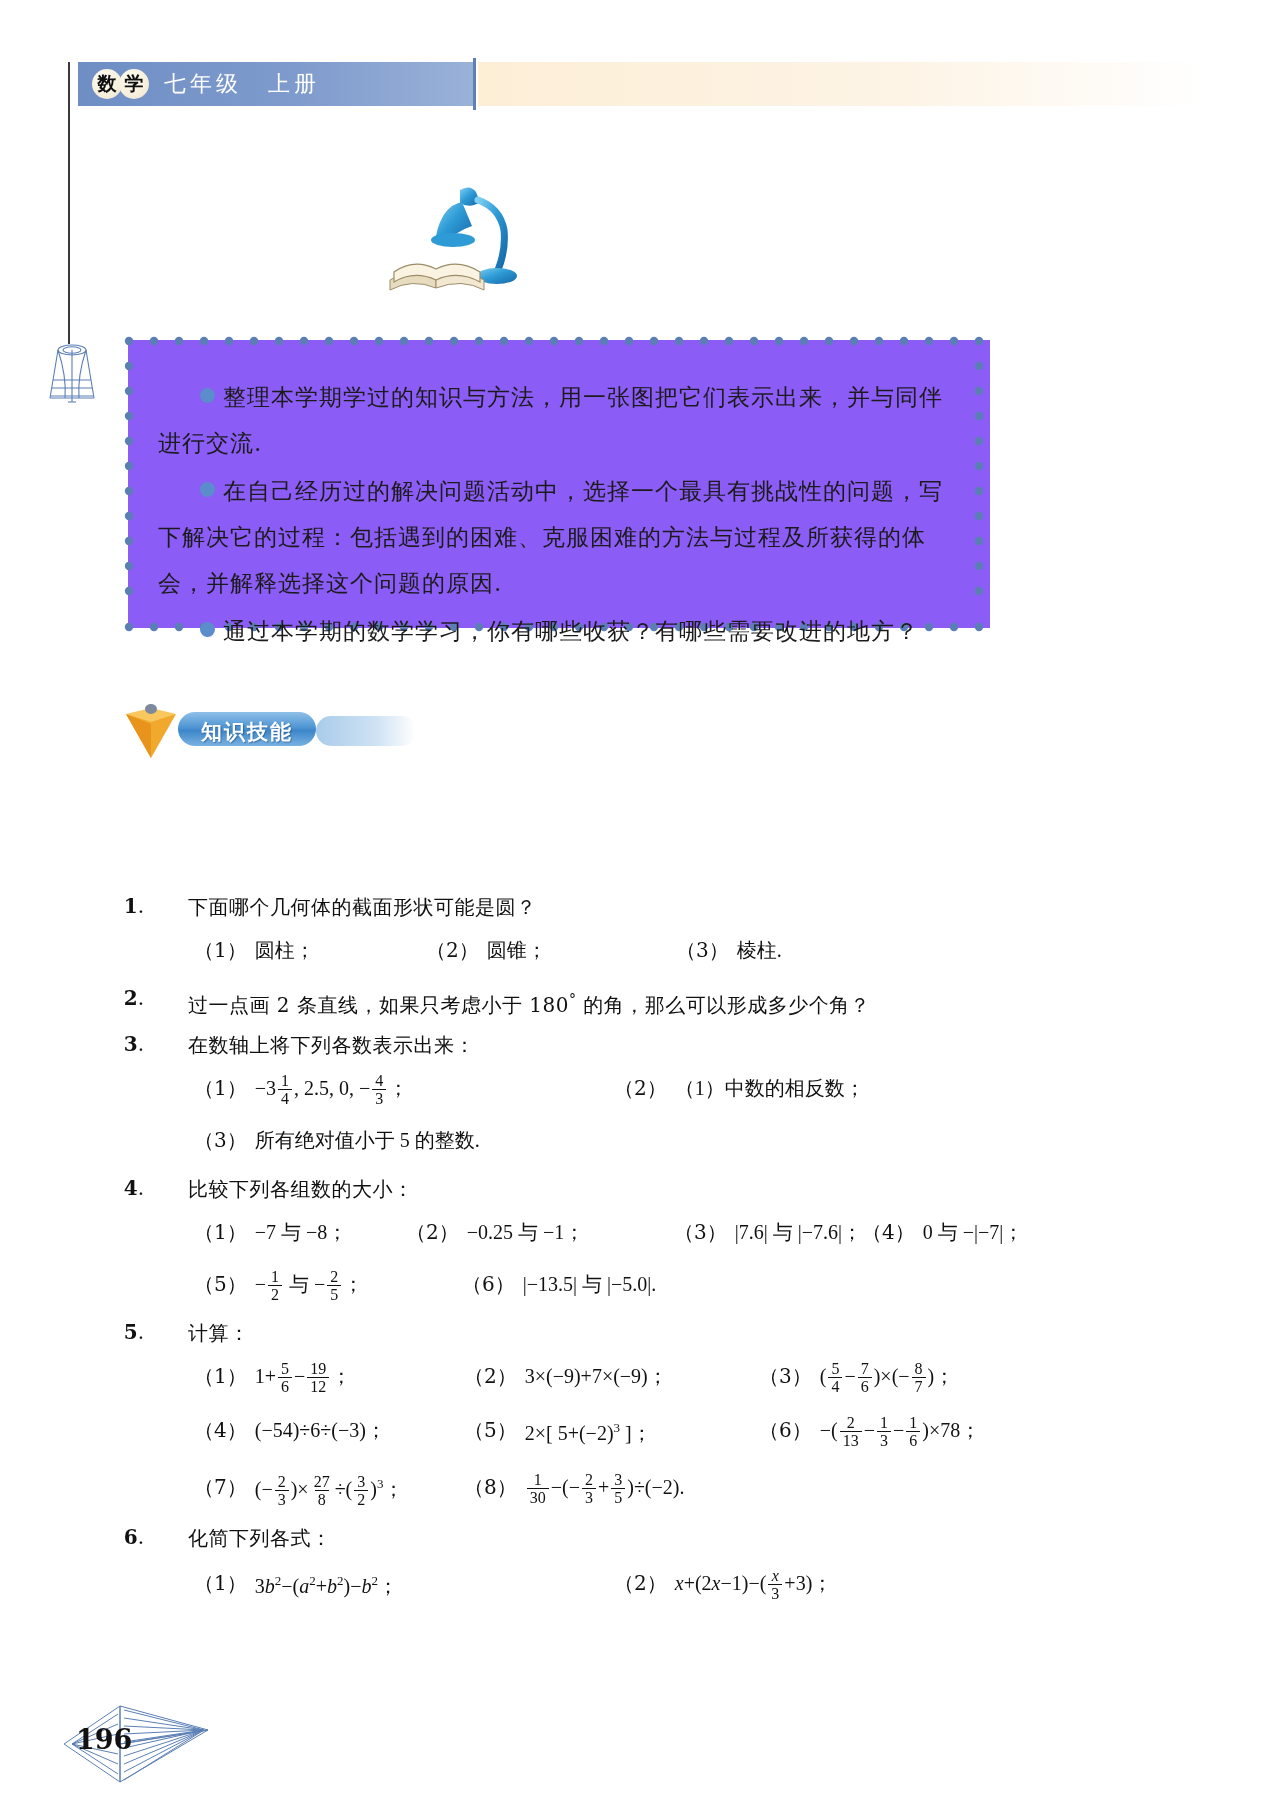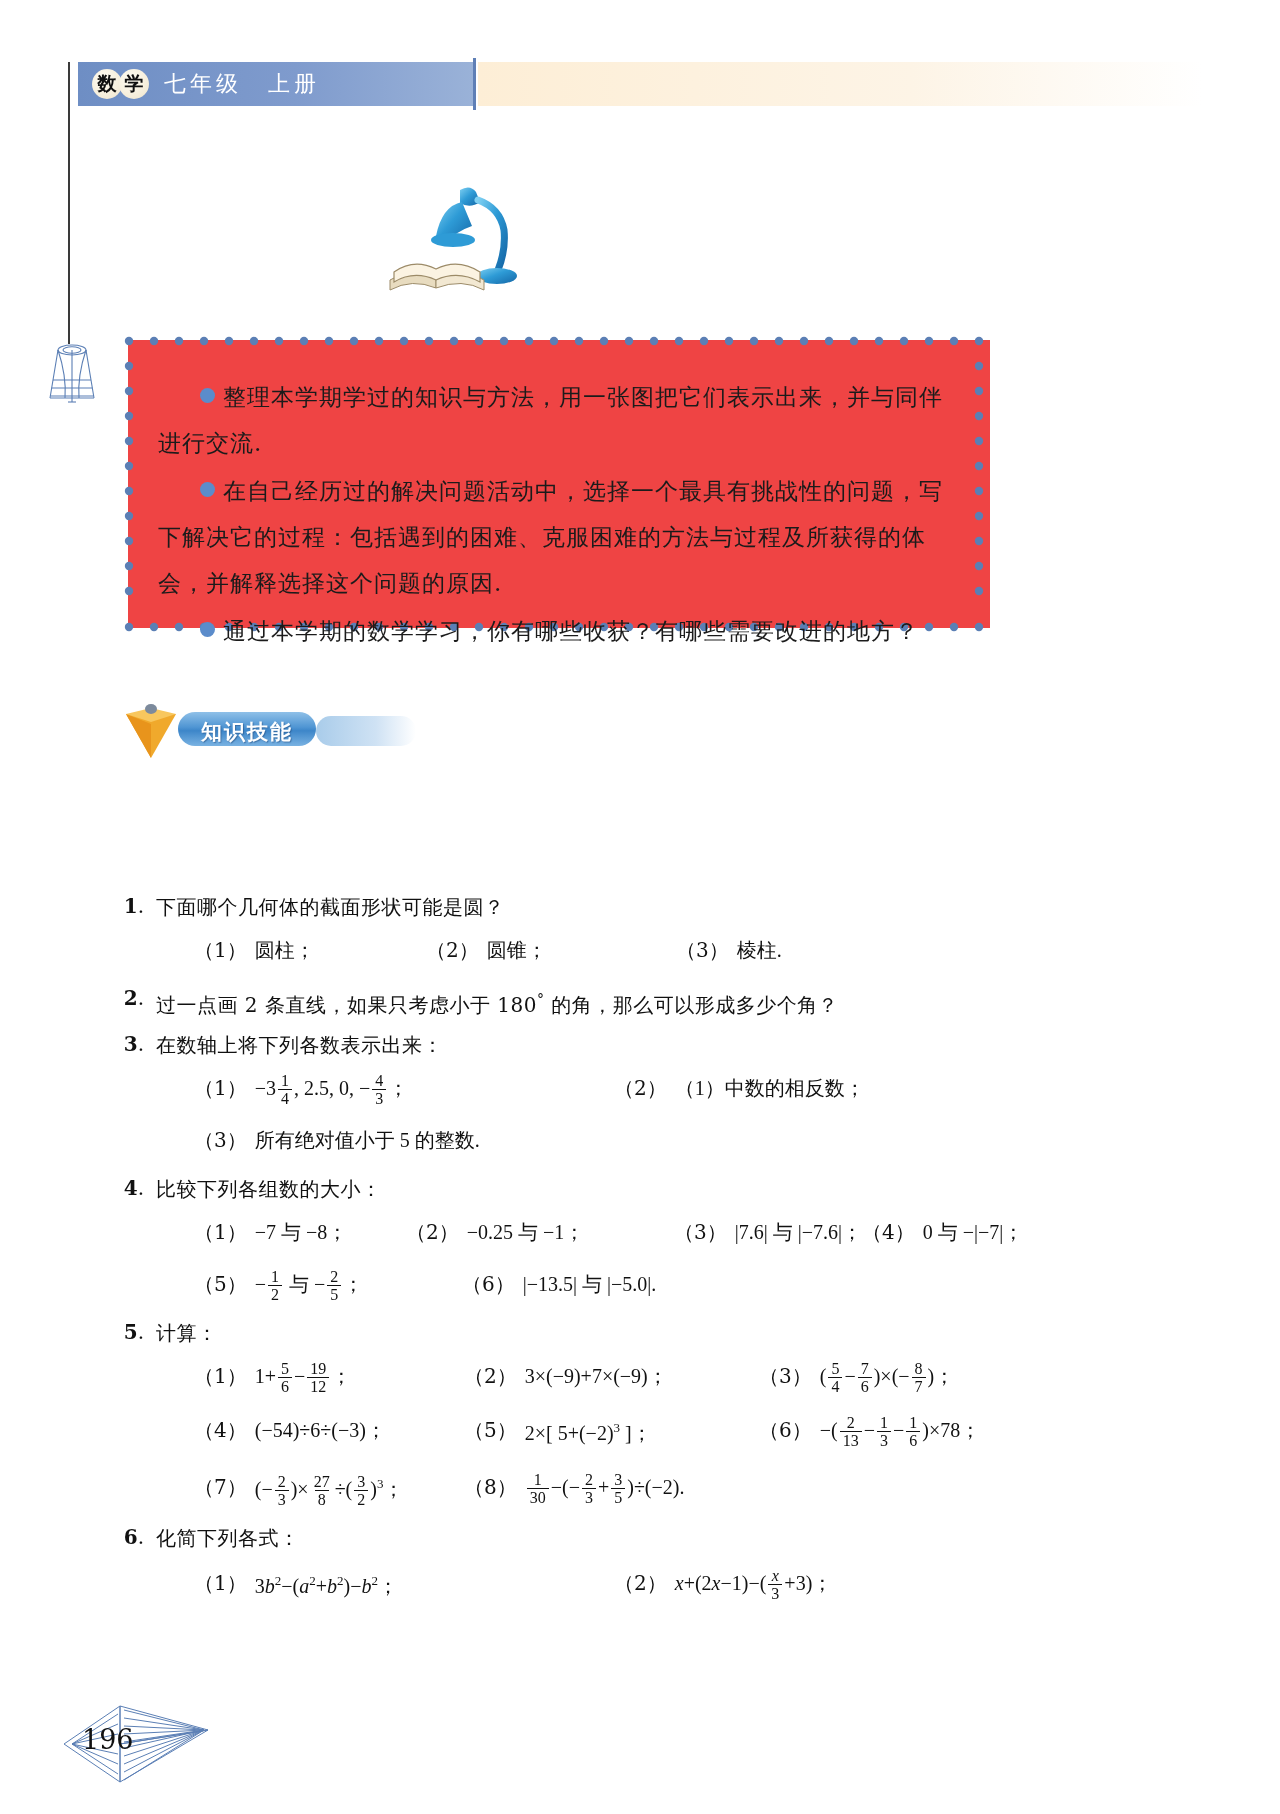--- a/index.html
+++ b/index.html
@@ -58,21 +58,21 @@
     color:#ffffff;font-size:36px;font-weight:bold;letter-spacing:8px;
     font-family:"DejaVu Serif",serif;
     text-shadow:1px 2px 2px rgba(40,60,100,.45);
   }
   .lamp{position:absolute;left:18px;top:0px;width:130px;height:112px;}
   .book{position:absolute;left:6px;top:56px;width:104px;height:56px;}
 
   
   .activity{
     position:absolute;left:128px;top:340px;width:862px;height:288px;
-    background:#ef4444;
+    background:#8b5cf6;
     box-sizing:border-box;
   }
   .dots{position:absolute;inset:-7px;pointer-events:none;}
   .activity-inner{
     position:absolute;left:0;top:0;right:0;bottom:0;
     padding:34px 34px 10px 30px;box-sizing:border-box;
   }
   .act-p{
     font-size:23px;line-height:46px;color:#1b1b1b;
     font-family:"DejaVu Serif",serif;
@@ -109,21 +109,21 @@
     font-family:"DejaVu Serif",serif;
   }
   .q{display:flex;align-items:flex-start;margin-bottom:6px;}
   .q-num{
     width:34px;flex:0 0 34px;text-align:right;
     font-size:20px;font-weight:bold;padding-top:4px;
     font-family:"DejaVu Serif",serif;
   }
   .q-num .dot{font-weight:normal;}
   .q-body{flex:1;padding-left:12px;}
-  .q-stem{font-size:20px;line-height:34px;letter-spacing:.5px;}
+  .q-stem{font-size:20px;line-height:34px;letter-spacing:.5px;margin-left:32px;}
   .parts{display:flex;flex-wrap:wrap;padding-left:38px;}
   .part{
     font-size:20px;line-height:52px;white-space:nowrap;
     display:flex;align-items:center;
   }
   .part .lbl{margin-right:8px;}
   .math{font-family:"Liberation Serif","DejaVu Serif",serif;font-size:20px;}
   .it{font-style:italic;}
   
   .frac{
@@ -135,21 +135,21 @@
   sup{font-size:.65em;vertical-align:super;}
   .deg{font-size:.7em;vertical-align:super;}
 
   
   .cols-3 .part:nth-child(1){width:232px;}
   .cols-3 .part:nth-child(2){width:250px;}
 
   
   .folio{position:absolute;left:58px;top:1700px;width:190px;height:90px;}
   .folio-num{
-    position:absolute;left:24px;top:24px;font-size:27px;color:#111;font-weight:normal;
+    position:absolute;left:18px;top:24px;font-size:27px;color:#111;font-weight:bold;
     font-family:"DejaVu Serif",serif;
   }
 </style>
 </head>
 <body>
 
 <div class="page">
 
   <div class="header-right"></div>
   <div class="header-band">

